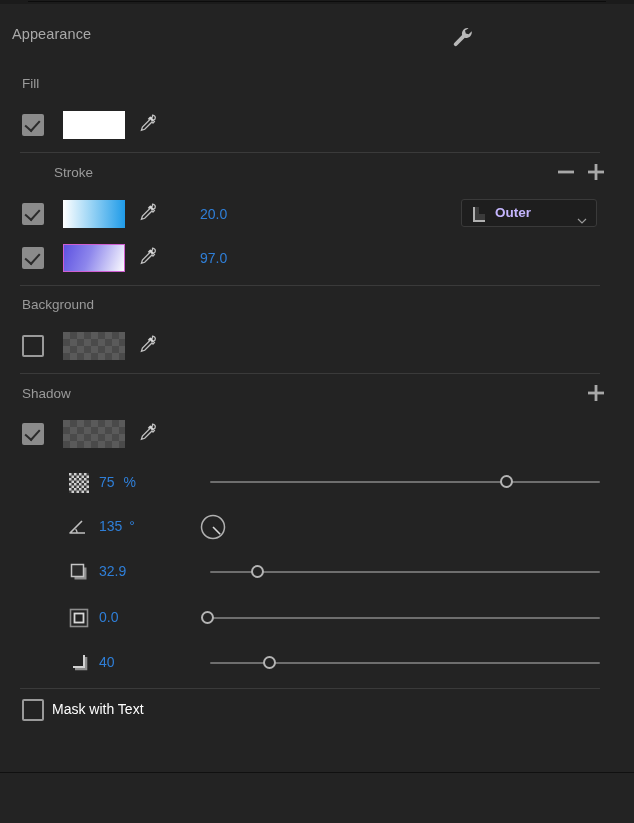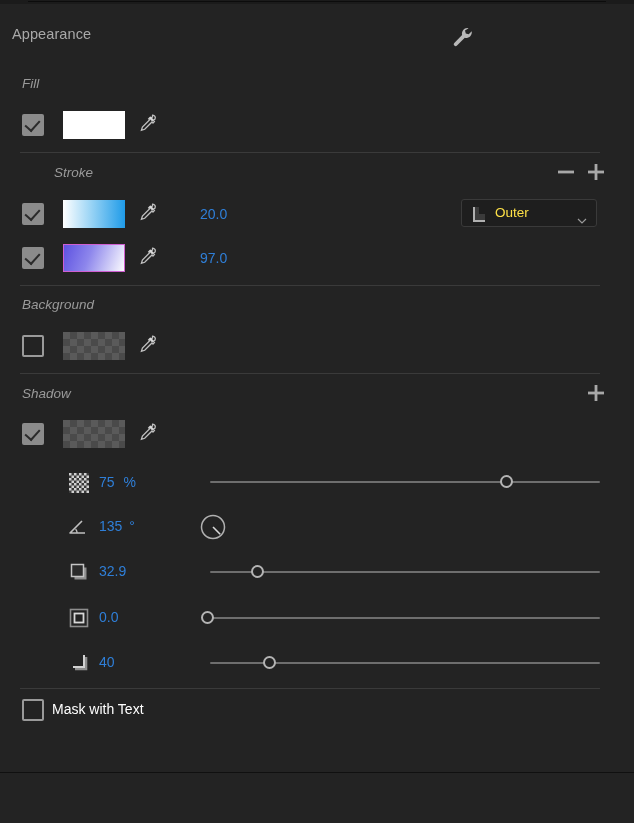--- a/index.html
+++ b/index.html
@@ -13,21 +13,21 @@
 
   .top-rule { position:absolute; left:0; top:0; width:634px; height:4px; background:#1b1b1b; }
   .top-rule::after{ content:""; position:absolute; left:28px; top:1px; width:578px; height:1px; background:#0c0c0c; }
 
   
   .hdr { position:absolute; left:0; top:22px; width:508px; height:32px; }
   .hdr-title { position:absolute; left:12px; top:4px; font-size:14.5px; color:#a9a9a9; letter-spacing:.1px; }
   .wrench { position:absolute; right:33px; top:2px; width:26px; height:26px; cursor:pointer; }
 
   
-  .grp-label { position:absolute; font-size:13.5px; color:#9a9a9a;font-style:italic; }
+  .grp-label { position:absolute; font-size:13.5px; color:#9a9a9a; }
 
   
   .divider { position:absolute; left:20px; width:580px; height:1px; background:#3a3a3a; }
   .divider.strong { background:#101010; left:0; width:634px; }
 
   
   .cb { position:absolute; width:22px; height:22px; border-radius:2px; cursor:pointer; }
   .cb.on { background:#8b8b8b; }
   .cb.on::after{
     content:""; position:absolute; left:6px; top:3px; width:7px; height:12px;
@@ -53,21 +53,21 @@
   
   .numval { position:absolute; font-size:14px; color:#2f7fd8; cursor:ns-resize; white-space:nowrap; }
   .numval .unit { color:#2f7fd8; }
 
   
   .sel {
     position:absolute; width:136px; height:28px; background:#1e1e1e;
     border:1px solid #3a3a3a; border-radius:3px; cursor:pointer;
   }
   .sel .sel-ico { position:absolute; left:7px; top:4px; width:20px; height:20px; }
-  .sel .sel-lbl { position:absolute; left:33px; top:5px; font-size:13.5px; color:#fde047; }
+  .sel .sel-lbl { position:absolute; left:33px; top:5px; font-size:13.5px; color:#c4b5fd;font-weight:bold; }
   .sel .chev { position:absolute; right:9px; top:10px; width:10px; height:6px; }
 
   
   .sl-track { position:absolute; height:2px; background:#6e6e6e; border-radius:1px; }
   .sl-knob {
     position:absolute; width:13px; height:13px; border-radius:50%;
     border:2px solid #b4b4b4; background:#232323; cursor:pointer;
   }
 
   

